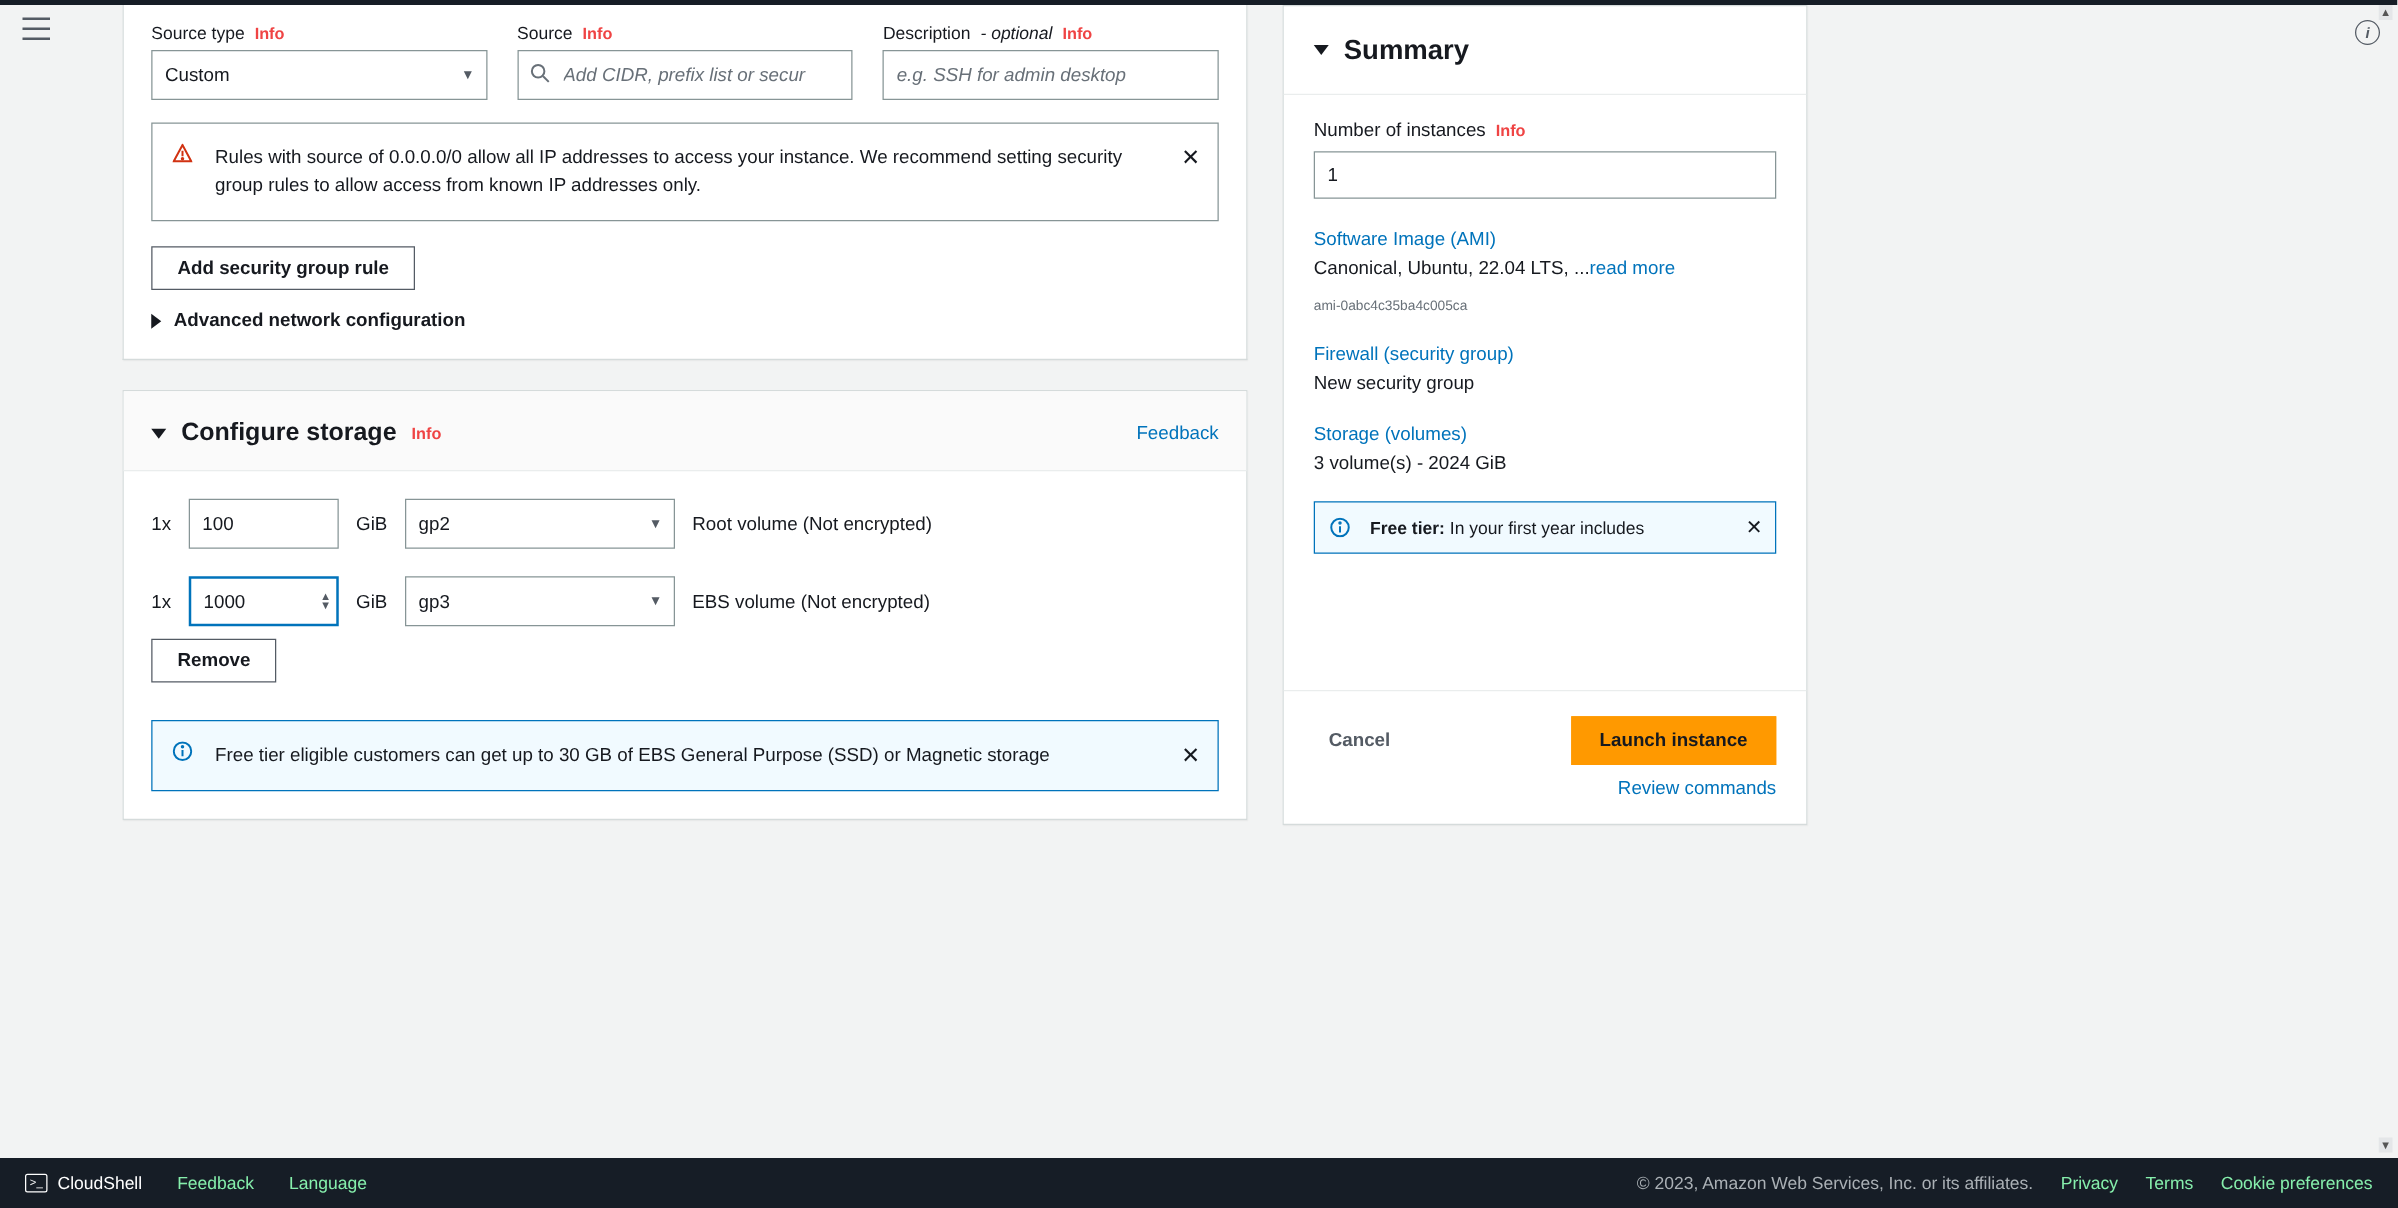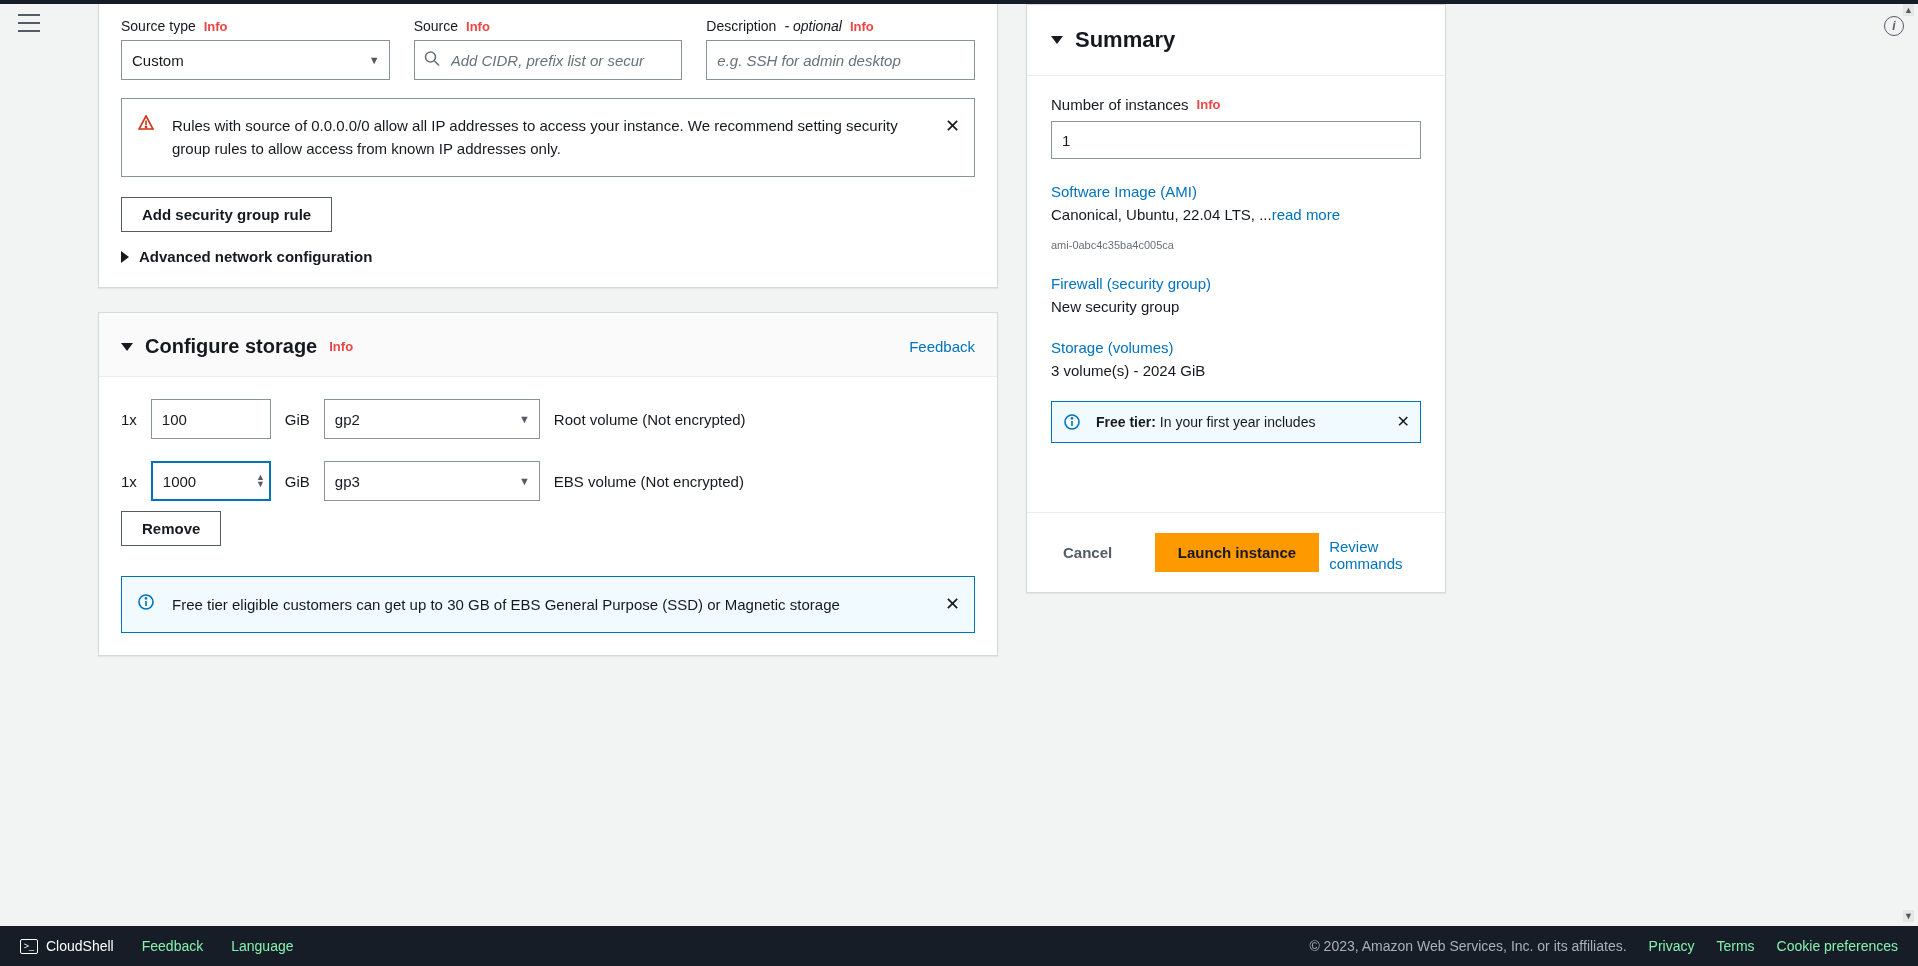--- a/index.html
+++ b/index.html
@@ -55,38 +55,38 @@
 .storage-row .type-select { width: 216px; position: relative; }
 .storage-row .desc { font-size: 15px; color: #16191f; }
 .input-focused input { border: 2px solid #0073bb; outline: none; }
 .spinner { position: absolute; right: 6px; top: 50%; transform: translateY(-50%); display: flex; flex-direction: column; line-height: 7px; font-size: 9px; color: #545b64; }
 
 .info-box { border: 1px solid #0073bb; background: #f1faff; padding: 16px 50px; position: relative; font-size: 15px; line-height: 1.55; }
 .info-box .ic { position: absolute; left: 16px; top: 16px; color: #0073bb; }
 .info-box .cls { position: absolute; right: 14px; top: 14px; cursor: pointer; font-size: 18px; }
 
 
-.summary-panel { width: 420px; background: #fff; border: 1px solid #d5dbdb; border-radius: 0; box-shadow: 0 1px 1px rgba(0,0,0,0.05); display: flex; flex-direction: column; height: 589px; }
+.summary-panel { width: 420px; background: #fff; border: 1px solid #d5dbdb; border-radius: 0; box-shadow: 0 1px 1px rgba(0,0,0,0.05); display: flex; flex-direction: column; height: 656px; }
 .summary-header { padding: 22px 24px; display: flex; align-items: center; gap: 12px; border-bottom: 1px solid #eaeded; }
 .summary-title { font-size: 22px; font-weight: 700; }
 .summary-body { padding: 20px 24px 10px; flex: 1; overflow-y: auto; position: relative; }
 .summary-body::-webkit-scrollbar { width: 16px; }
 .summary-body::-webkit-scrollbar-thumb { background: #c5cbce; }
 .sum-label { font-size: 15px; margin-bottom: 8px; display: flex; gap: 8px; align-items: center; }
 .sum-input input { width: 100%; height: 38px; }
 .sum-section { margin-top: 22px; }
 .sum-link { color: #0073bb; font-size: 15px; cursor: pointer; display: block; margin-bottom: 6px; margin-top: 24px; }
 .sum-val { font-size: 15px; color: #16191f; }
 .sum-sub { font-size: 11px; color: #687078; margin-top: 16px; }
 .read-more { color: #0073bb; cursor: pointer; }
 .sum-info-box { border: 1px solid #0073bb; background: #f1faff; padding: 12px 40px 12px 44px; position: relative; margin-top: 22px; font-size: 14px; }
 .sum-info-box .ic { position: absolute; left: 12px; top: 12px; color: #0073bb; }
 .sum-info-box .cls { position: absolute; right: 10px; top: 10px; cursor: pointer; font-size: 16px; }
 
-.summary-footer { border-top: 1px solid #eaeded; padding: 20px 24px; display: flex; flex-direction: row; align-items: flex-end; gap: 10px; }
+.summary-footer { border-top: 1px solid #eaeded; padding: 20px 24px; display: flex; flex-direction: column; align-items: flex-end; gap: 10px; }
 .footer-row { display: flex; gap: 16px; align-items: center; width: 100%; justify-content: space-between;}
 .btn-cancel { border: none; background: none; color: #545b64; font-weight: 600; font-size: 15px; cursor: pointer; padding: 10px 12px; }
 .btn-primary { background: #ff9900; border: 1px solid #ff9900; color: #16191f; font-weight: 700; font-size: 15px; padding: 10px 22px; cursor: pointer; }
 .review-link { color: #0073bb; cursor: pointer; font-size: 15px; }
 
 
 .footer-bar { height: 40px; background: #161d26; color: #d5dbdb; display: flex; align-items: center; padding: 0 20px; font-size: 14px; position: fixed; bottom: 0; left: 0; right: 0; }
 .footer-left { display: flex; gap: 28px; align-items: center; }
 .cloudshell { display: flex; align-items: center; gap: 8px; cursor: pointer; color: #fff; }
 .cs-icon { border: 1.5px solid #fff; border-radius: 2px; width: 18px; height: 15px; display: flex; align-items: center; justify-content: center; font-size: 9px; }

